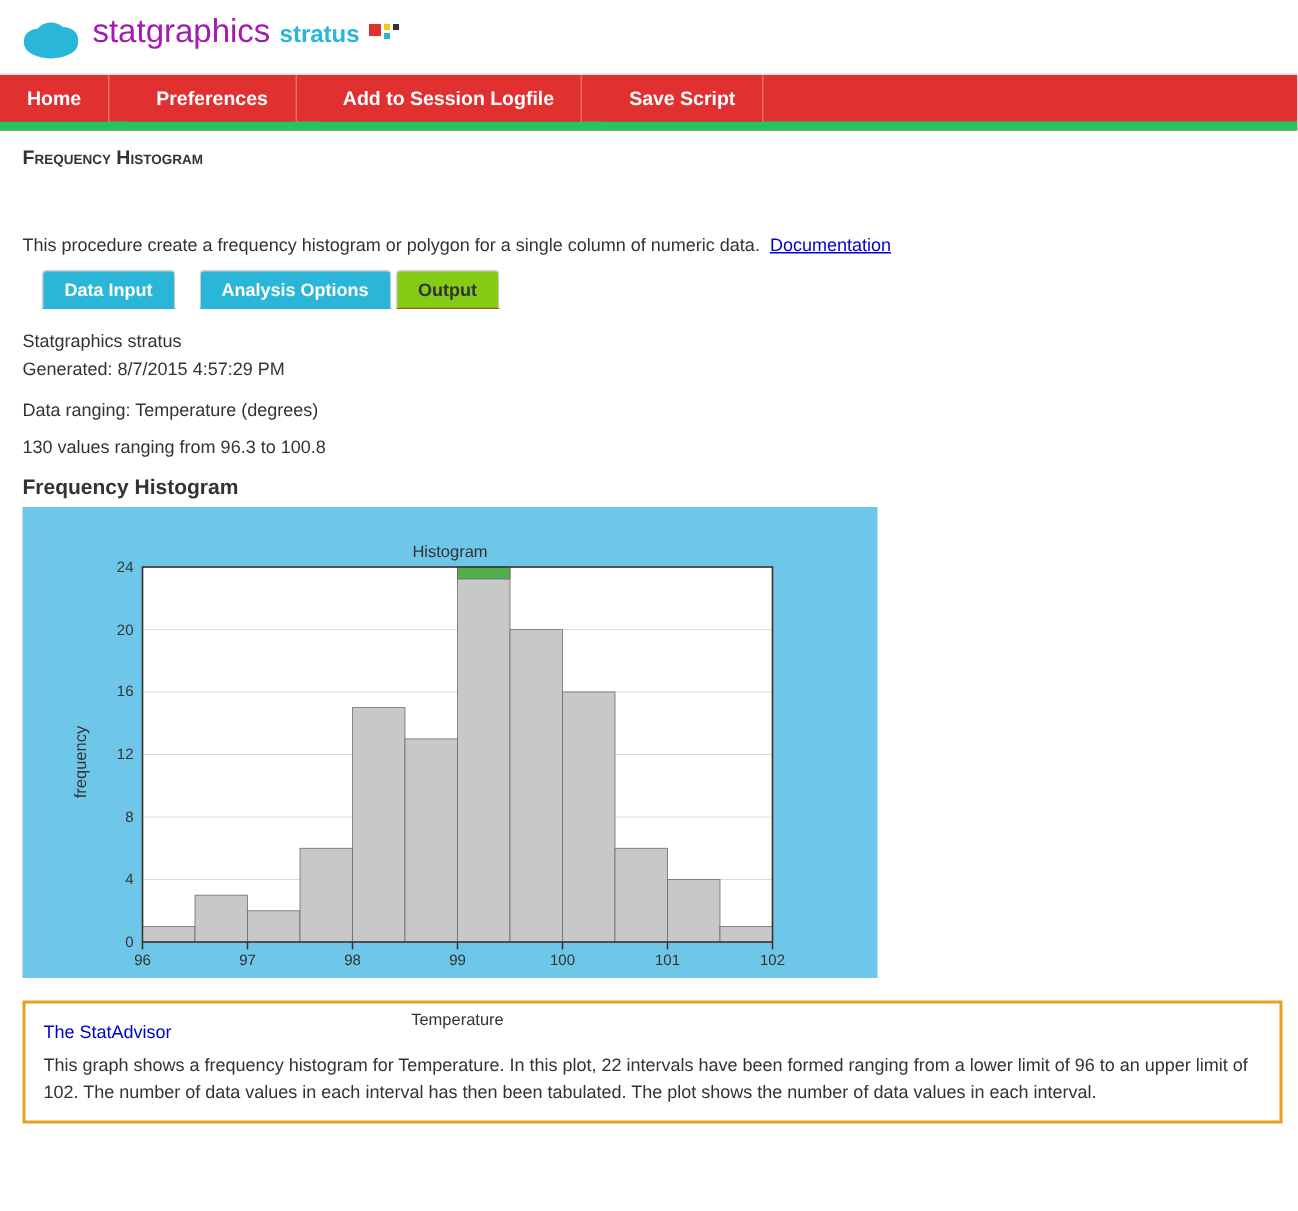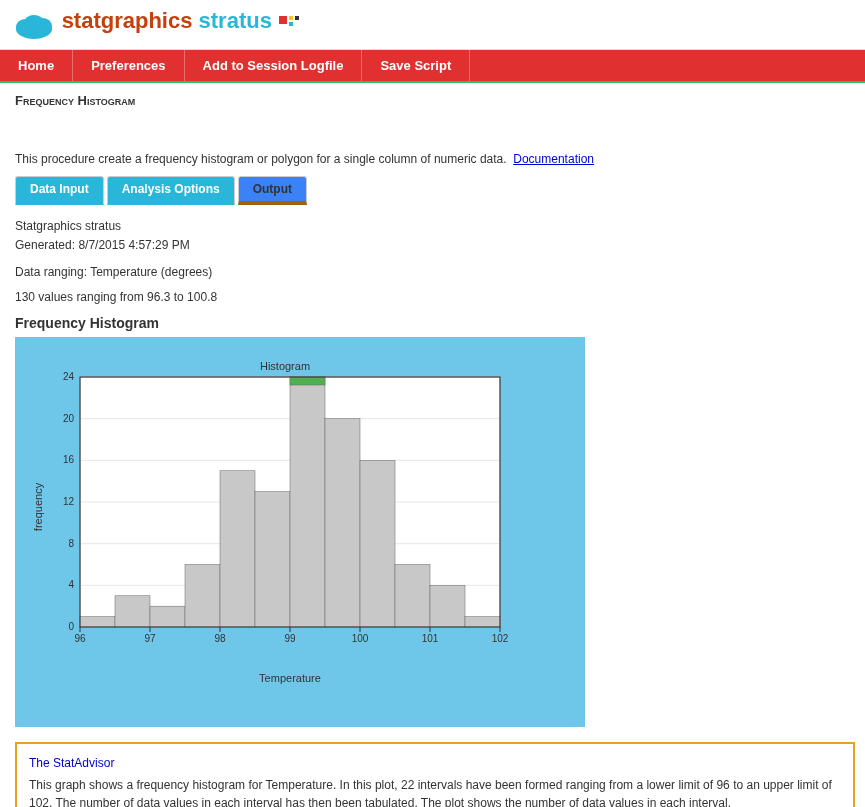--- a/index.html
+++ b/index.html
@@ -3,21 +3,21 @@
   <meta charset="utf-8">
   <style>
     * { margin: 0; padding: 0; box-sizing: border-box; }
     body { font-family: Arial, sans-serif; font-size: 13px; background: #fff; width: 865px; }
 
     
     .header { background: #fff; padding: 8px 12px; display: flex; align-items: center; border-bottom: 1px solid #ddd; }
     .cloud-svg { vertical-align: middle; }
 
     
-    .navbar { background: #e03030; display: flex; padding: 0; border-bottom: 2px solid #22c55e; }
+    .navbar { background: #e03030; display: flex; padding: 0; border-bottom: 6px solid #22c55e; gap: 13px; }
     .navbar button {
       background: #e03030;
       color: #fff;
       border: none;
       padding: 8px 18px;
       font-size: 13px;
       font-weight: bold;
       cursor: pointer;
       border-right: 1px solid rgba(255,255,255,0.3);
     }
@@ -39,38 +39,39 @@
       font-size: 12px;
       border: 1px solid #ccc;
       cursor: pointer;
       background: #29b6d8;
       color: #fff;
       font-weight: bold;
       border-radius: 3px 3px 0 0;
       margin-right: 3px;
     }
     .tab.active {
-      background: #3b82f6;
+      background: #84cc16;
       color: #333;
-      border-bottom: 4px solid #a16207;
-    }
-    .tab:not(.active) { border-bottom: 1px solid #29b6d8; }
+      border-bottom: 1px solid #a16207;
+    }
+    .tab:not(.active) { border-bottom: 1px solid #29b6d8; margin-left: 13px; }
 
     
     .info-block { font-size: 12px; color: #333; margin-bottom: 6px; line-height: 1.6; }
 
     
     .chart-section { margin-top: 8px; }
     .chart-title { font-size: 14px; font-weight: bold; color: #333; margin-bottom: 6px; }
     .chart-outer {
       background: #6ec6e8;
       padding: 15px;
       width: 570px;
-      height: 390px;
+      height: 314px;
       position: relative;
+      text-align: center;
     }
 
     
     .stat-advisor {
       border: 2px solid #e8a020;
       padding: 10px 12px;
       margin-top: 15px;
       font-size: 12px;
       color: #333;
       line-height: 1.5;
@@ -85,21 +86,21 @@
 
 <div class="header">
   <div>
     
     <svg class="cloud-svg" width="44" height="32" viewBox="0 0 44 32" style="vertical-align:middle; margin-right:2px;">
       <ellipse cx="22" cy="20" rx="18" ry="10" fill="#29b6d8"></ellipse>
       <ellipse cx="14" cy="18" rx="10" ry="8" fill="#29b6d8"></ellipse>
       <ellipse cx="30" cy="17" rx="10" ry="8" fill="#29b6d8"></ellipse>
       <ellipse cx="22" cy="14" rx="10" ry="8" fill="#29b6d8"></ellipse>
     </svg>
-    <span style="font-size:22px; color:#c2410c; font-weight:bold;">statgraphics </span><span style="font-size:22px; color:#29b6d8; font-weight:bold;">stratus</span><span style="margin-left:3px; vertical-align:middle;">
+    <span style="font-size:22px; color:#a21caf; font-weight:normal;">statgraphics </span><span style="font-size:16px; color:#29b6d8; font-weight:bold;">stratus</span><span style="margin-left:3px; vertical-align:middle;">
       <svg width="20" height="14" viewBox="0 0 20 14">
         <rect x="0" y="0" width="8" height="8" fill="#e03030"></rect>
         <rect x="10" y="0" width="4" height="4" fill="#f5c518"></rect>
         <rect x="10" y="6" width="4" height="4" fill="#29b6d8"></rect>
         <rect x="16" y="0" width="4" height="4" fill="#333"></rect>
       </svg>
     </span>
   </div>
 </div>
 

